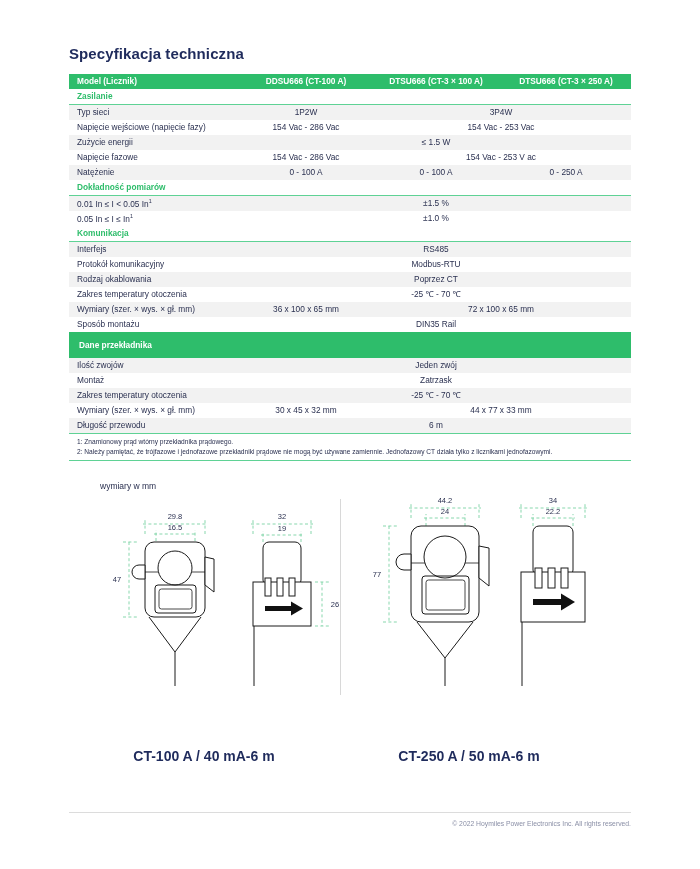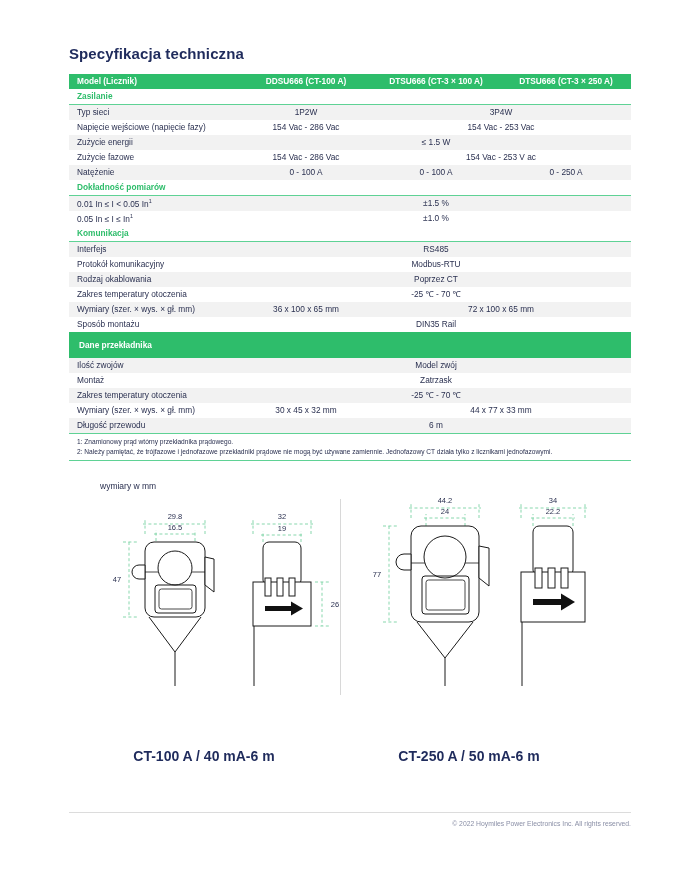--- a/index.html
+++ b/index.html
@@ -224,21 +224,21 @@
         <td class="label">Napięcie wejściowe (napięcie fazy)</td>
         <td class="val">154 Vac - 286 Vac</td>
         <td class="val" colspan="2">154 Vac - 253 Vac</td>
       </tr>
       <tr class="shade">
         <td class="label">Zużycie energii</td>
         <td class="val" colspan="3">≤ 1.5 W</td>
       </tr>
 
       <tr class="plain">
-        <td class="label">Zużycie fazowe</td>
+        <td class="label">Napięcie fazowe</td>
         <td class="val">154 Vac - 286 Vac</td>
         <td class="val" colspan="2">154 Vac - 253 V ac</td>
       </tr>
       <tr class="shade">
         <td class="label">Natężenie</td>
         <td class="val">0 - 100 A</td>
         <td class="val">0 - 100 A</td>
         <td class="val">0 - 250 A</td>
       </tr>
 
@@ -291,21 +291,21 @@
       </tr>
 
       <tr class="band">
         <td class="label">Dane przekładnika</td>
         <td></td>
           <td></td>
           <td></td>
       </tr>
       <tr class="shade">
         <td class="label">Ilość zwojów</td>
-        <td class="val" colspan="3">Model zwój</td>
+        <td class="val" colspan="3">Jeden zwój</td>
       </tr>
       <tr class="plain">
         <td class="label">Montaż</td>
         <td class="val bold-inline" colspan="3">Zatrzask</td>
       </tr>
       <tr class="shade">
         <td class="label">Zakres temperatury otoczenia</td>
         <td class="val" colspan="3">-25 ℃ - 70 ℃</td>
       </tr>
       <tr class="plain">

